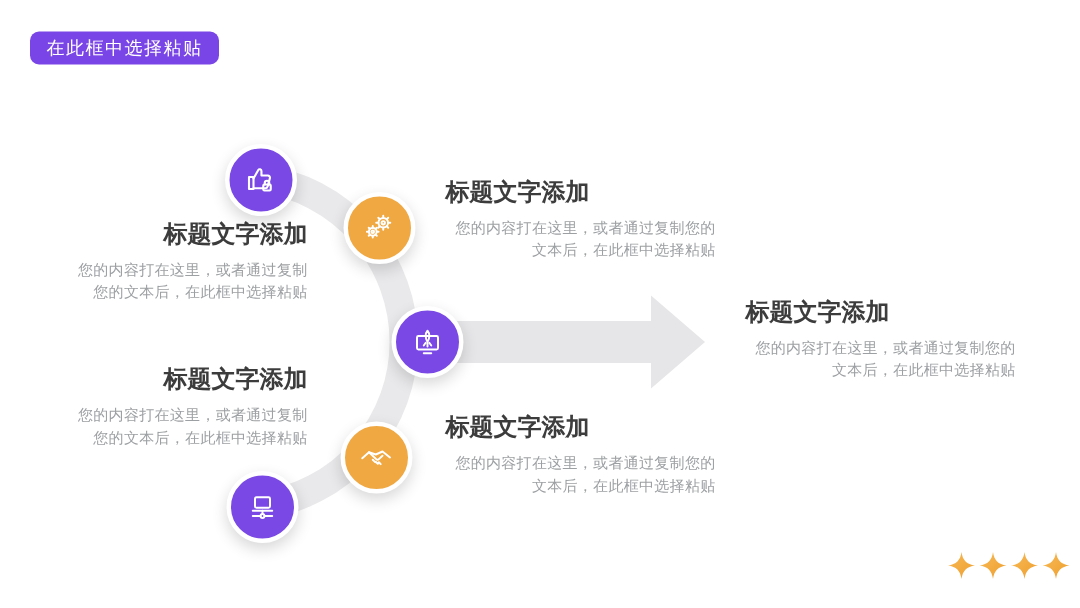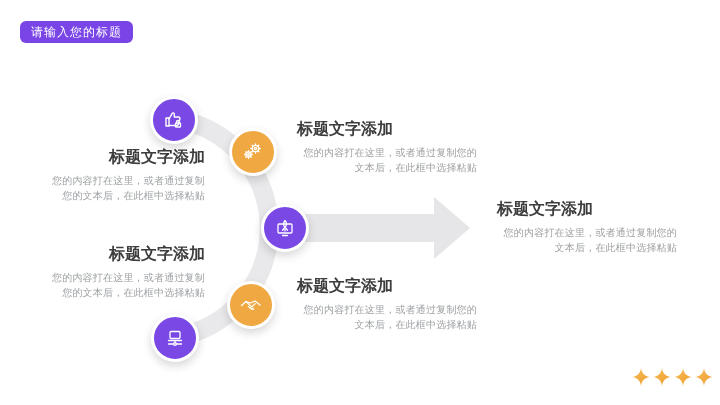--- a/index.html
+++ b/index.html
@@ -42,21 +42,21 @@
   .b-right{left:497px;top:199px;width:180px;}
   
   .sparkles{position:absolute;left:632px;top:368px;display:flex;gap:3px;z-index:2;}
   .sparkles svg{display:block;}
 </style>
 </head>
 <body>
 
 <div class="slide">
 
-  <div class="badge">请输入您的标题</div>
+  <div class="badge">在此框中选择粘贴</div>
 
   <svg class="flow-svg" width="720" height="405" viewBox="0 0 720 405">
     <polygon points="292,214 434,214 434,197 470,228 434,259 434,242 292,242" fill="#e6e6e8"></polygon>
     <path d="M 174 119 A 110 110 0 0 1 174 337" fill="none" stroke="#e9e9eb" stroke-width="19"></path>
   </svg>
 
   <div class="circle purple c1">
     <span>
       <svg width="24" height="24" viewBox="0 0 24 24" fill="none" stroke="#ffffff" stroke-width="1.4" stroke-linecap="round" stroke-linejoin="round">
         <path d="M4 10h3v8H4z"></path>

